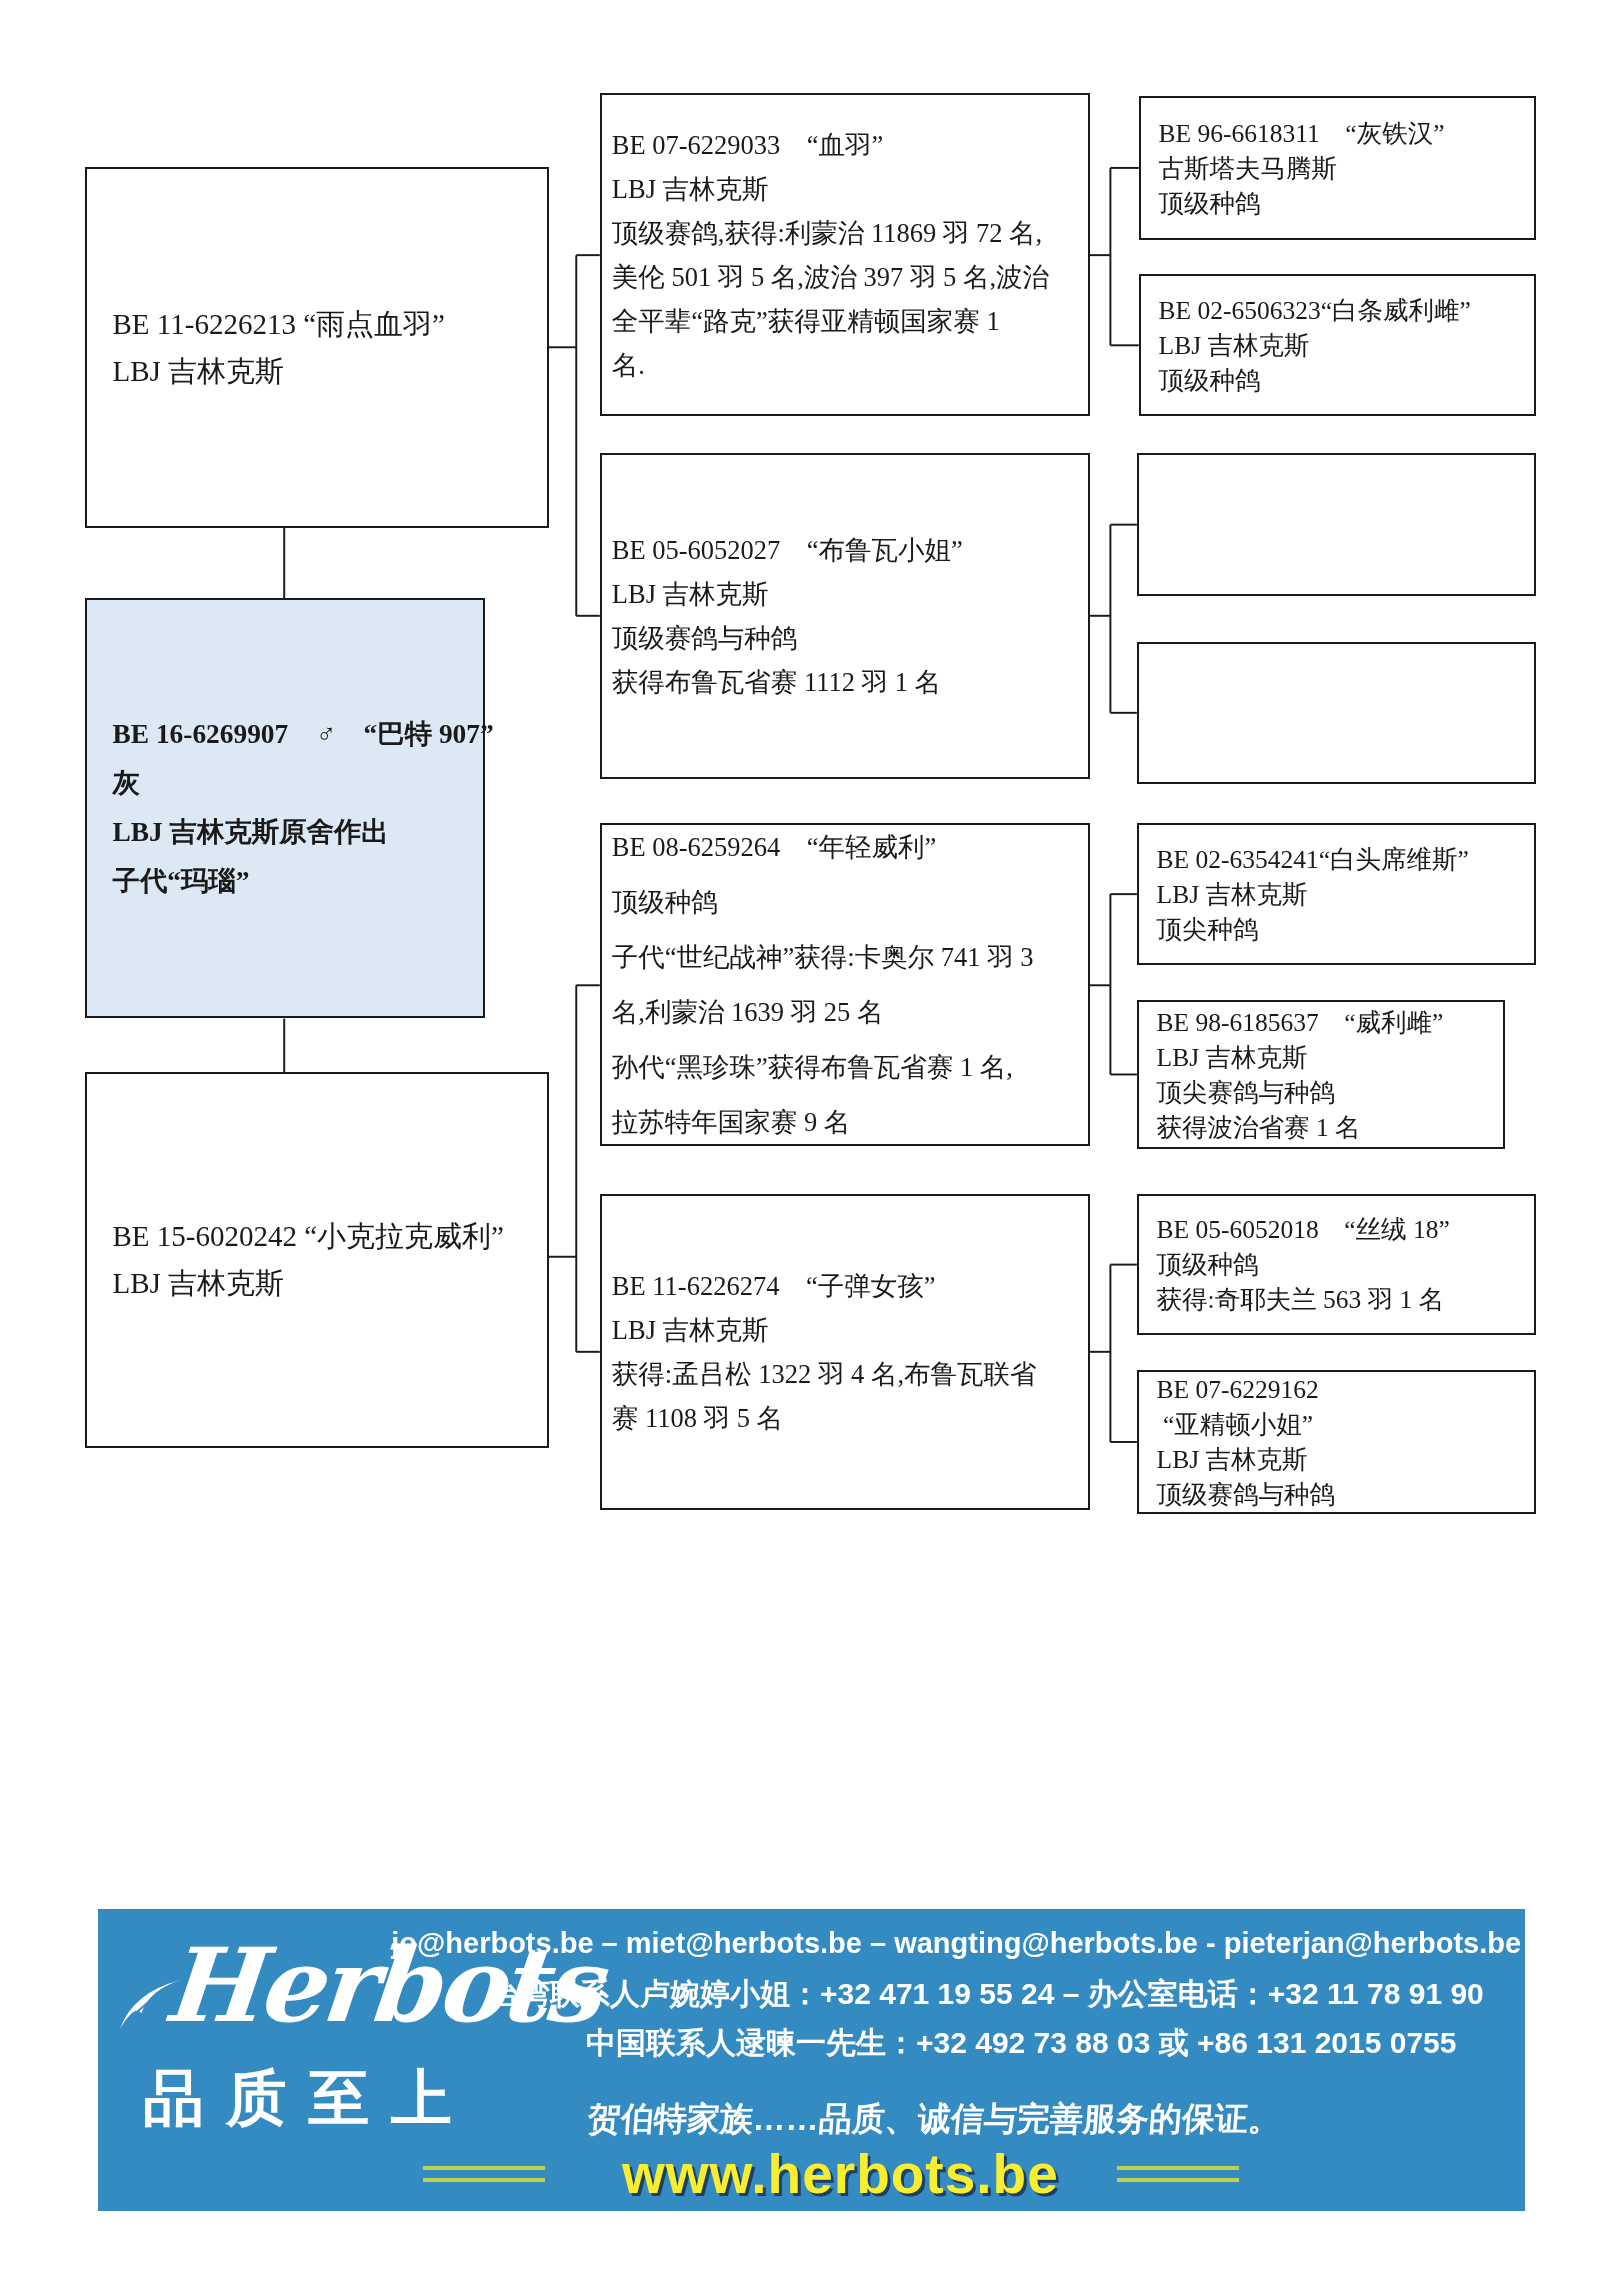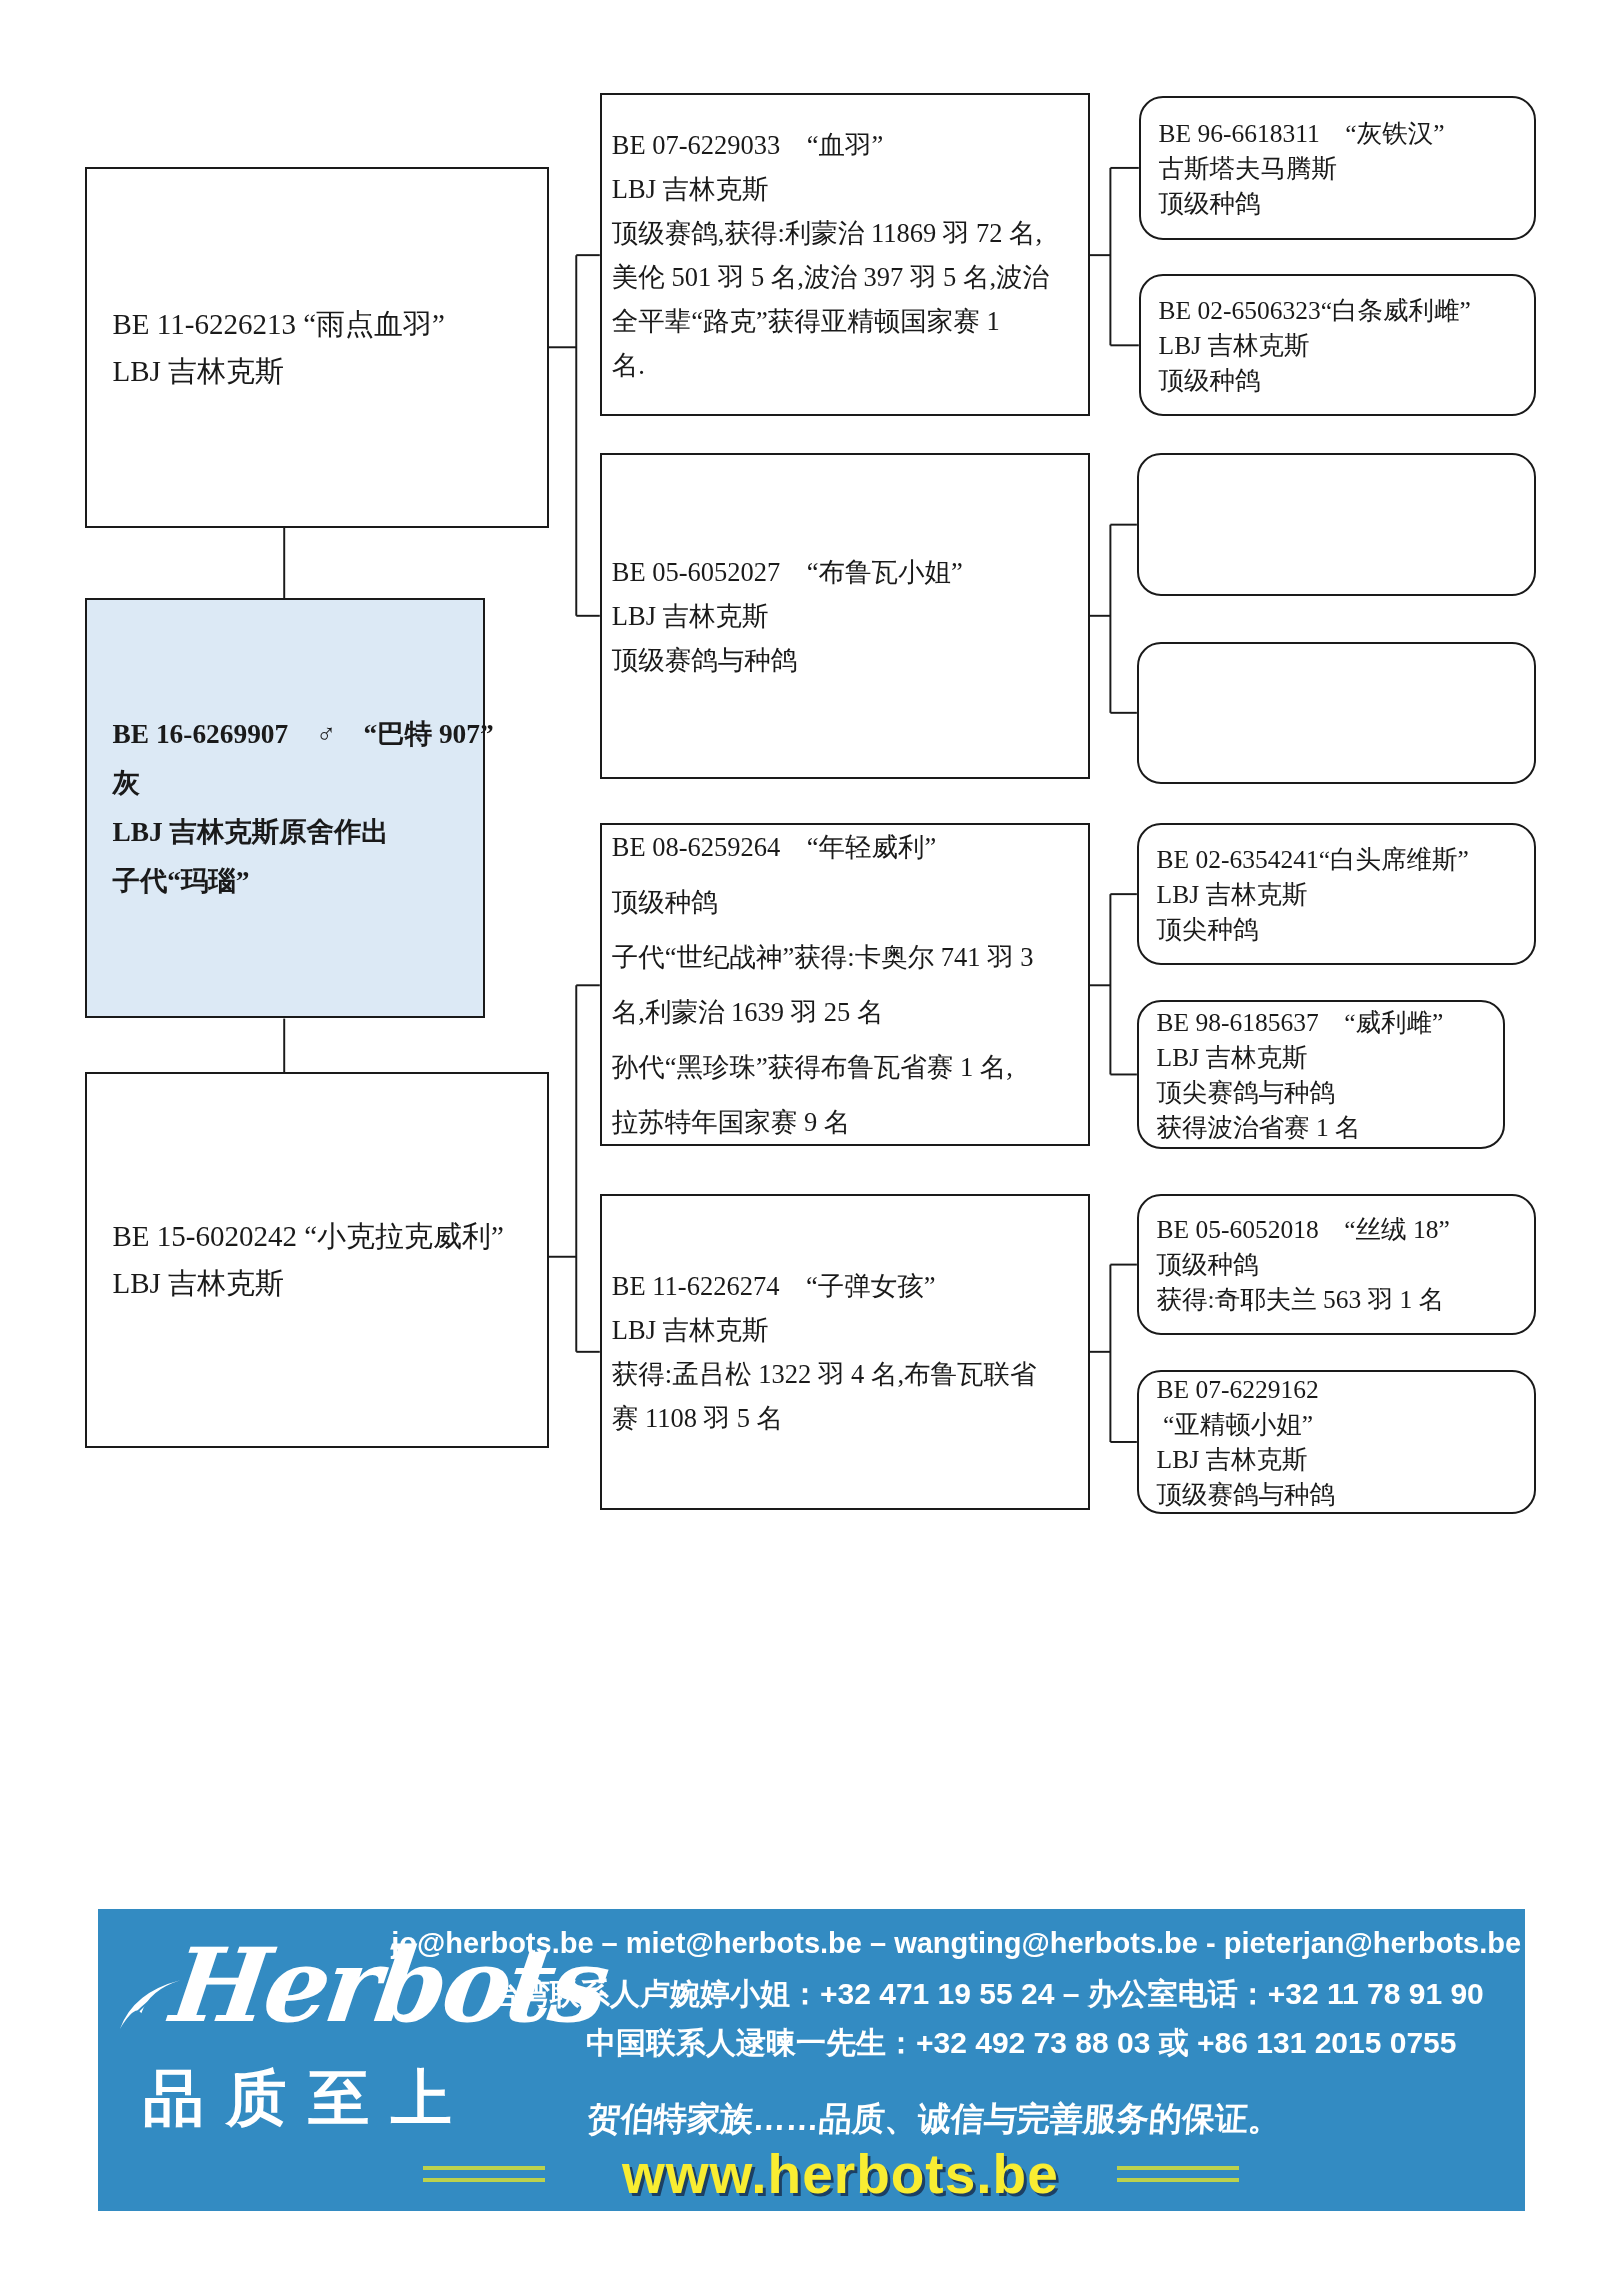--- a/index.html
+++ b/index.html
@@ -31,21 +31,21 @@
   
   .col-left{font-size:29px;line-height:47px;padding-left:25.5px;padding-right:5.9px;}
   .box-subject{
     background:var(--highlight-box);
     font-weight:bold;
     font-size:27.4px;line-height:49px;
   }
   
   .col-mid{font-size:26.5px;line-height:44px;padding-left:9.8px;padding-right:2px;}
   
-  .col-right{font-size:25.5px;line-height:35px;padding-left:17.6px;padding-right:2px;border-radius:24px;}
+  .col-right{font-size:25.5px;line-height:35px;padding-left:17.6px;padding-right:2px;}
   svg.connectors{position:absolute;left:0;top:0;}
   svg.connectors line{stroke:#1a1a1a;stroke-width:2;}
 
   
   .banner{
     position:absolute;left:98px;top:1909px;width:1427px;height:302px;
     background:var(--banner-bg);
     color:#ffffff;
     font-family:"Liberation Sans","DejaVu Sans",sans-serif;
   }
@@ -160,20 +160,21 @@
       <div class="bline">顶级赛鸽,获得:利蒙治 11869 羽 72 名,</div>
       <div class="bline">美伦 501 羽 5 名,波治 397 羽 5 名,波治</div>
       <div class="bline">全平辈“路克”获得亚精顿国家赛 1</div>
       <div class="bline">名.</div>
     </div>
 
   <div class="pbox col-mid" style="left:600px;top:453px;width:490px;height:326px;">
       <div class="bline">BE 05-6052027　“布鲁瓦小姐”</div>
       <div class="bline">LBJ 吉林克斯</div>
       <div class="bline">顶级赛鸽与种鸽</div>
+      <div class="bline">获得布鲁瓦省赛 1112 羽 1 名</div>
     </div>
 
   <div class="pbox col-mid" style="left:600px;top:823px;width:490px;height:323px;gap:11px;">
       <div class="bline">BE 08-6259264　“年轻威利”</div>
       <div class="bline">顶级种鸽</div>
       <div class="bline">子代“世纪战神”获得:卡奥尔 741 羽 3</div>
       <div class="bline">名,利蒙治 1639 羽 25 名</div>
       <div class="bline">孙代“黑珍珠”获得布鲁瓦省赛 1 名,</div>
       <div class="bline">拉苏特年国家赛 9 名</div>
     </div>

